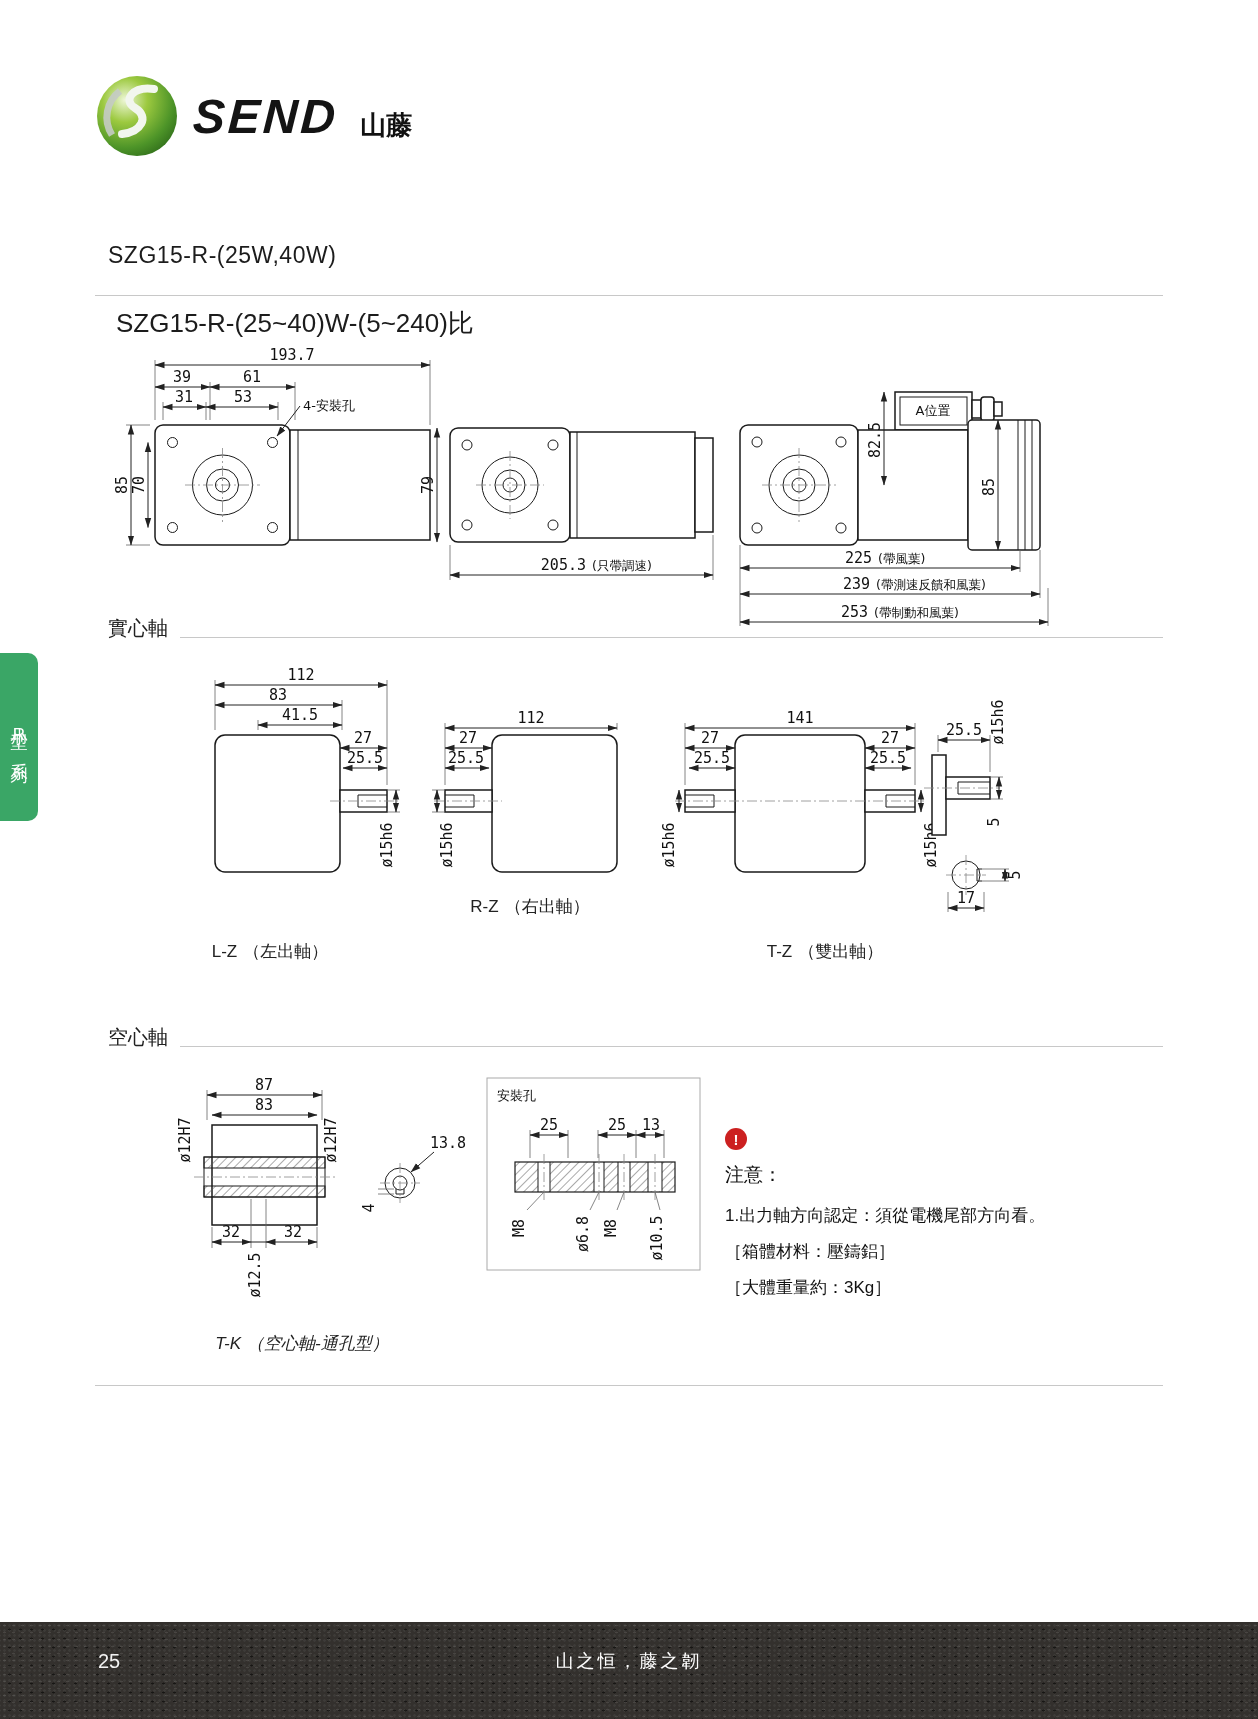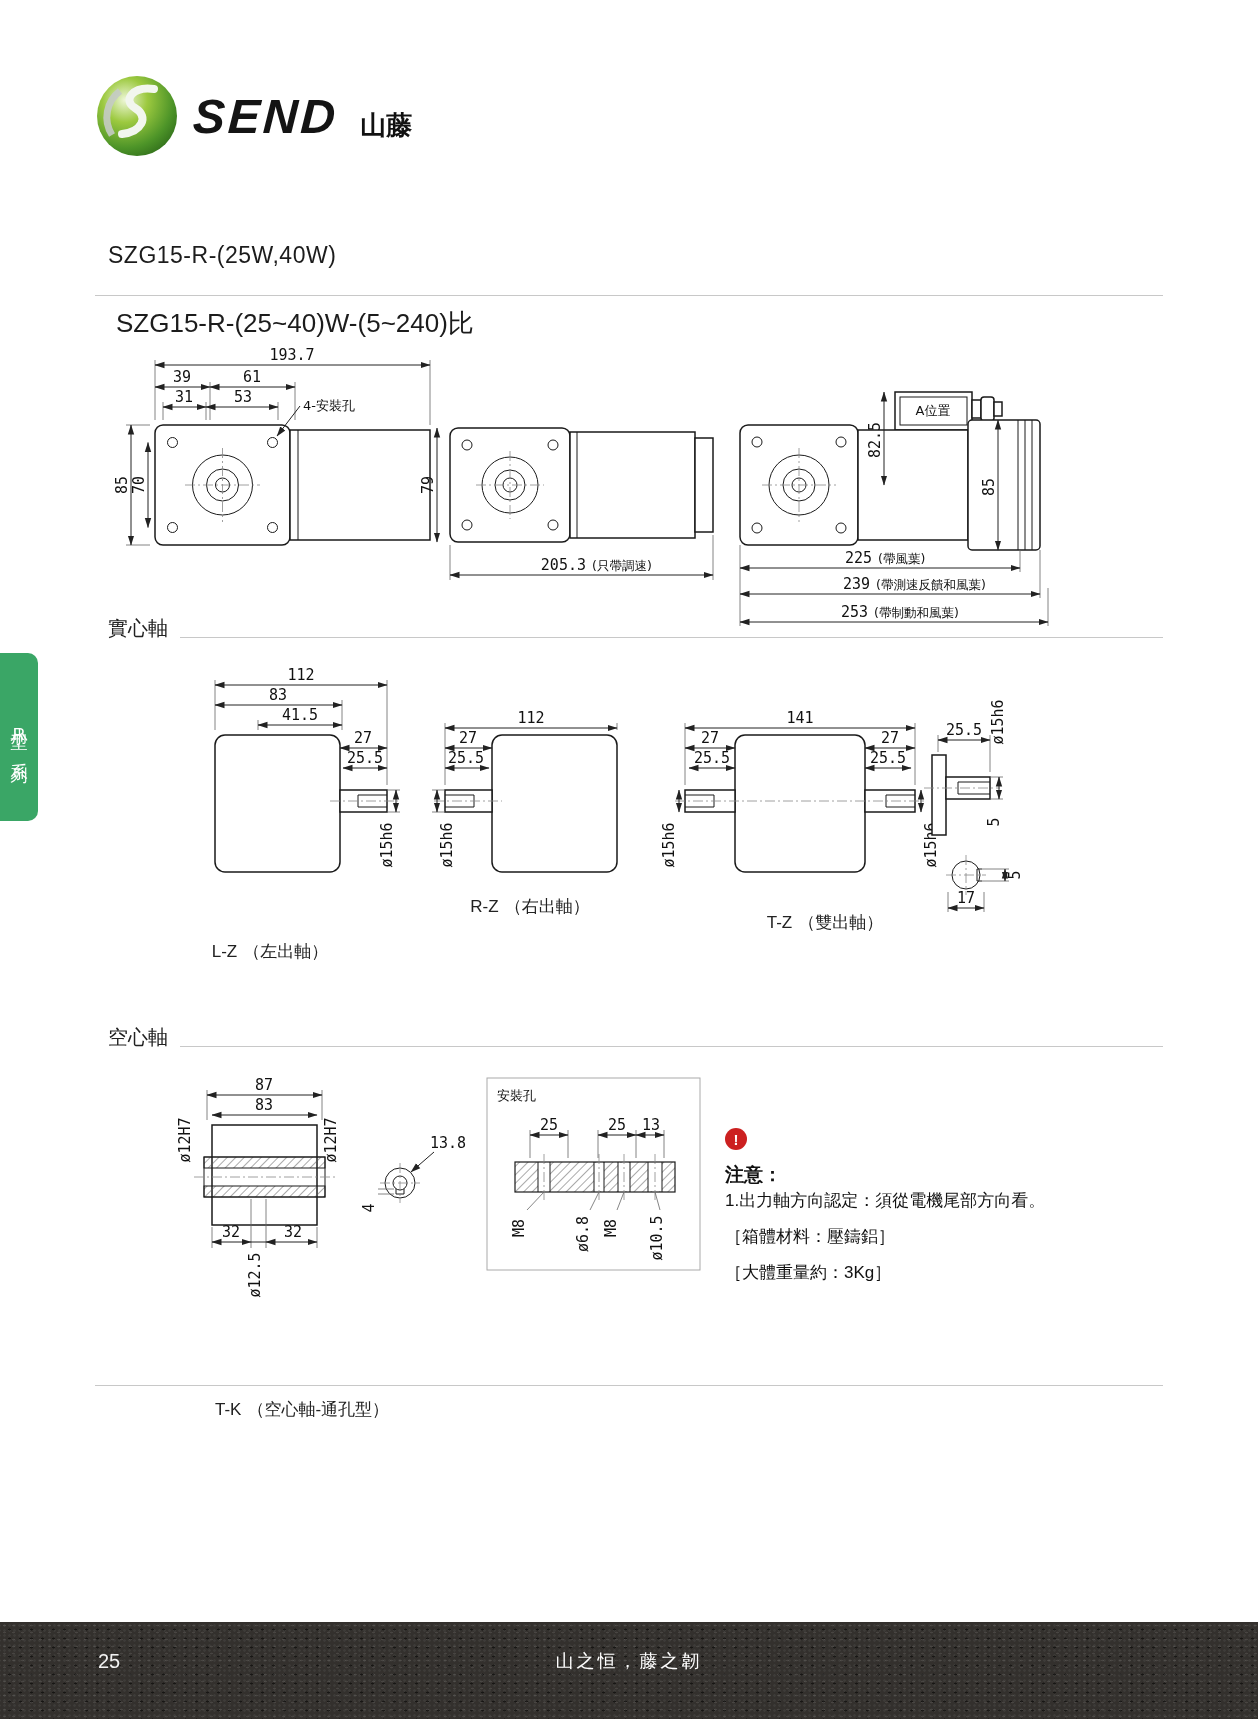--- a/index.html
+++ b/index.html
@@ -30,21 +30,21 @@
   .otl{stroke:#1a1a1a;stroke-width:1.5;fill:#fff;}
   .otl2{stroke:#1a1a1a;stroke-width:1;fill:none;}
   .cl{stroke:#888;stroke-width:.8;stroke-dasharray:10 3 2 3;fill:none;}
   .shaft-label{position:absolute;text-align:center;font-size:17px;color:#222;}
   .shaft-label span + span{margin-left:6px;}
   
   .notice{position:absolute;left:725px;top:1128px;width:435px;font-size:17px;color:#111;}
   .notice-icon{width:22px;height:22px;border-radius:50%;background:#cc2020;color:#fff;
                font-weight:bold;font-size:15px;display:flex;align-items:center;justify-content:center;
                margin-bottom:12px;}
-  .notice-title{font-size:19px;margin-bottom:1px;font-weight:bold;}
+  .notice-title{font-size:19px;margin-bottom:16px;}
   .notice-line{margin-bottom:11px;line-height:1.45;}
   .notice-bracket{margin-bottom:12px;line-height:1.45;margin-top:8px;}
   
   .footer{position:absolute;left:0;top:1622px;width:1258px;height:97px;background-color:#33302d;
      background-image:
        radial-gradient(rgba(255,255,255,.10) 1px,transparent 1.4px),
        radial-gradient(rgba(0,0,0,.55) 1px,transparent 1.4px),
        radial-gradient(rgba(255,255,255,.05) 1px,transparent 1.6px);
      background-size:9px 7px,11px 9px,5px 5px;background-position:0 0,4px 3px,2px 1px;}
   .footer-page{position:absolute;left:98px;top:28px;font-size:20px;color:#f2f2f2;}
@@ -327,21 +327,21 @@
       <text class="dtx mid" x="1020" y="215" transform="rotate(-90 1020 215)">5</text>
     </g>
   </svg>
 
   <div class="shaft-label" style="left:168px;top:940px;width:204px;">
     <span>L-Z</span><span>（左出軸）</span>
   </div>
   <div class="shaft-label" style="left:428px;top:895px;width:204px;">
     <span>R-Z</span><span>（右出軸）</span>
   </div>
-  <div class="shaft-label" style="left:723px;top:911px;width:204px;">
+  <div class="shaft-label" style="left:723px;top:940px;width:204px;">
     <span>T-Z</span><span>（雙出軸）</span>
   </div>
 
   <div class="heading" style="top:1024px;">空心軸</div>
   <div class="rule" style="left:180px;top:1046px;width:983px;"></div>
 
   <svg class="abs" style="left:0;top:1070px;" width="1258" height="250" viewBox="0 0 1258 250">
     <defs>
       <marker id="arwC" viewBox="0 0 10 10" refX="9.5" refY="5" markerWidth="10" markerHeight="10" orient="auto-start-reverse">
         <path d="M0,1.8 L10,5 L0,8.2 Z" fill="#222"></path>
@@ -429,21 +429,21 @@
       <text class="dtx mid" x="524" y="158" transform="rotate(-90 524 158)">M8</text>
       <line class="ext" x1="599" y1="122" x2="590" y2="140"></line>
       <text class="dtx mid" x="588" y="164" transform="rotate(-90 588 164)">ø6.8</text>
       <line class="ext" x1="624" y1="122" x2="617" y2="140"></line>
       <text class="dtx mid" x="616" y="158" transform="rotate(-90 616 158)">M8</text>
       <line class="ext" x1="655" y1="122" x2="660" y2="140"></line>
       <text class="dtx mid" x="662" y="168" transform="rotate(-90 662 168)">ø10.5</text>
     </g>
   </svg>
 
-  <div class="shaft-label" style="left:167px;top:1398px;width:270px;">
+  <div class="shaft-label" style="left:167px;top:1332px;width:270px;font-style:italic;">
     <span>T-K</span><span>（空心軸-通孔型）</span>
   </div>
 
   <div class="notice">
     <div class="notice-icon">!</div>
     <div class="notice-title">注意：</div>
     <div class="notice-line">1.出力軸方向認定：須從電機尾部方向看。</div>
     <div class="notice-bracket">［箱體材料：壓鑄鋁］</div>
     <div class="notice-bracket">［大體重量約：3Kg］</div>
   </div>

